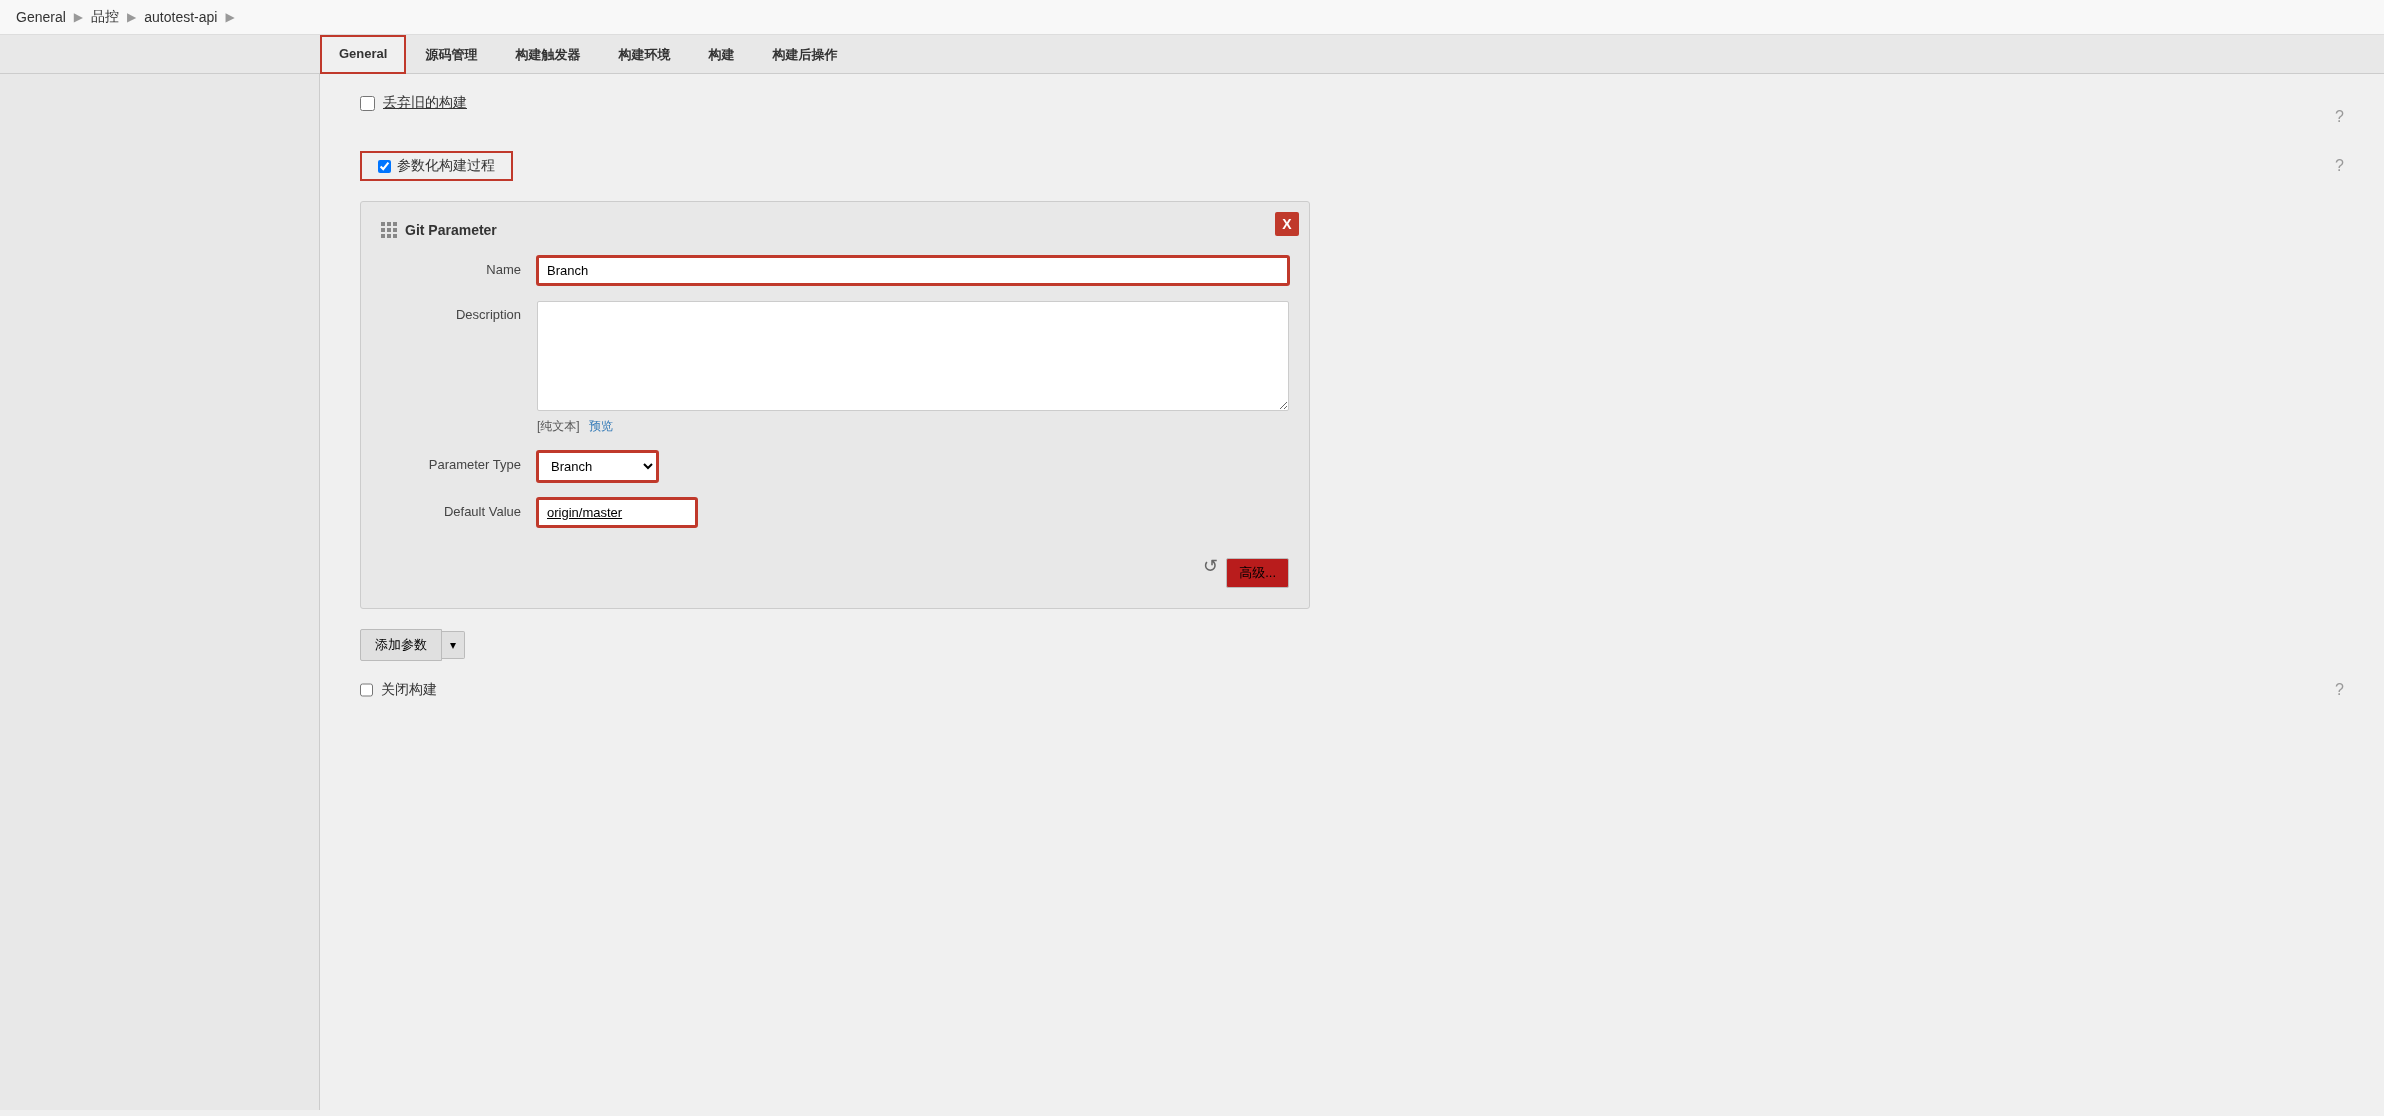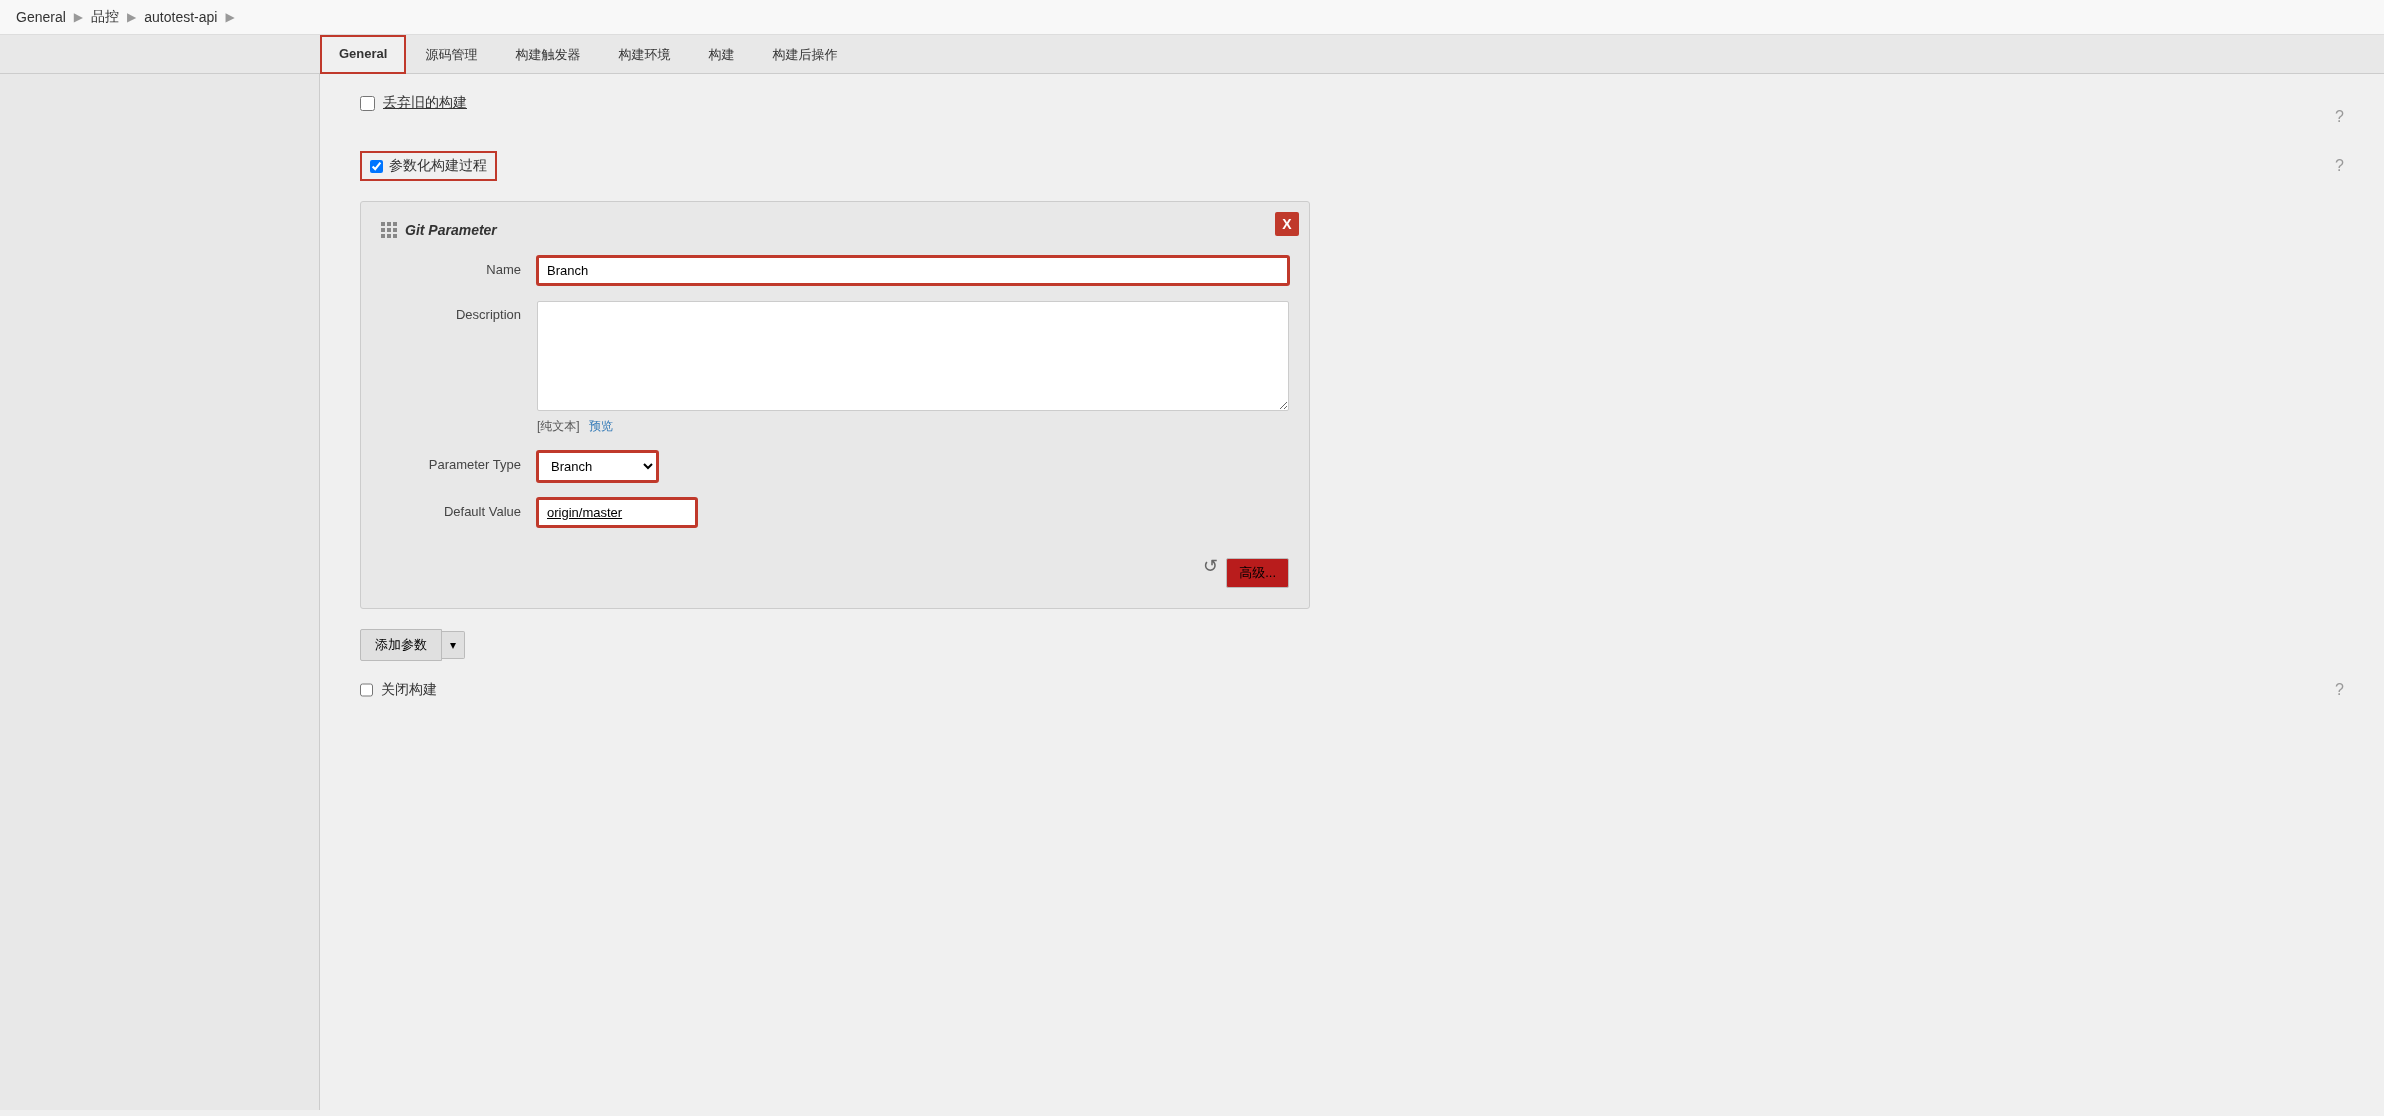--- a/index.html
+++ b/index.html
@@ -34,20 +34,21 @@
     }
     .tab {
       padding: 10px 18px;
       cursor: pointer;
       font-size: 13px;
       color: #333;
       border: 1px solid transparent;
       border-bottom: none;
       margin-bottom: -1px;
       background: transparent;
+      font-weight: bold;
     }
     .tab.active {
       background: #f0f0f0;
       border-color: #ccc;
       border-bottom-color: #f0f0f0;
       font-weight: bold;
       outline: 2px solid #c0392b;
       outline-offset: -2px;
     }
 
@@ -80,21 +81,21 @@
       font-size: 14px;
       text-decoration: underline;
     }
     .checkbox-row input[type="checkbox"] {
       width: 15px;
       height: 15px;
       cursor: pointer;
     }
     .checkbox-label-highlighted {
       border: 2px solid #c0392b;
-      padding: 4px 8px;
+      padding: 4px 16px;
       display: flex;
       align-items: center;
       gap: 6px;
     }
 
     
     .git-parameter-box {
       background: #e8e8e8;
       border: 1px solid #ccc;
       border-radius: 3px;
@@ -104,21 +105,20 @@
       max-width: 950px;
     }
 
     .git-parameter-title {
       display: flex;
       align-items: center;
       gap: 8px;
       font-weight: bold;
       font-size: 14px;
       margin-bottom: 18px;
-      font-style: italic;
     }
 
     .grid-icon {
       display: inline-grid;
       grid-template-columns: repeat(3,4px);
       gap: 2px;
     }
     .grid-icon span {
       width: 4px;
       height: 4px;

